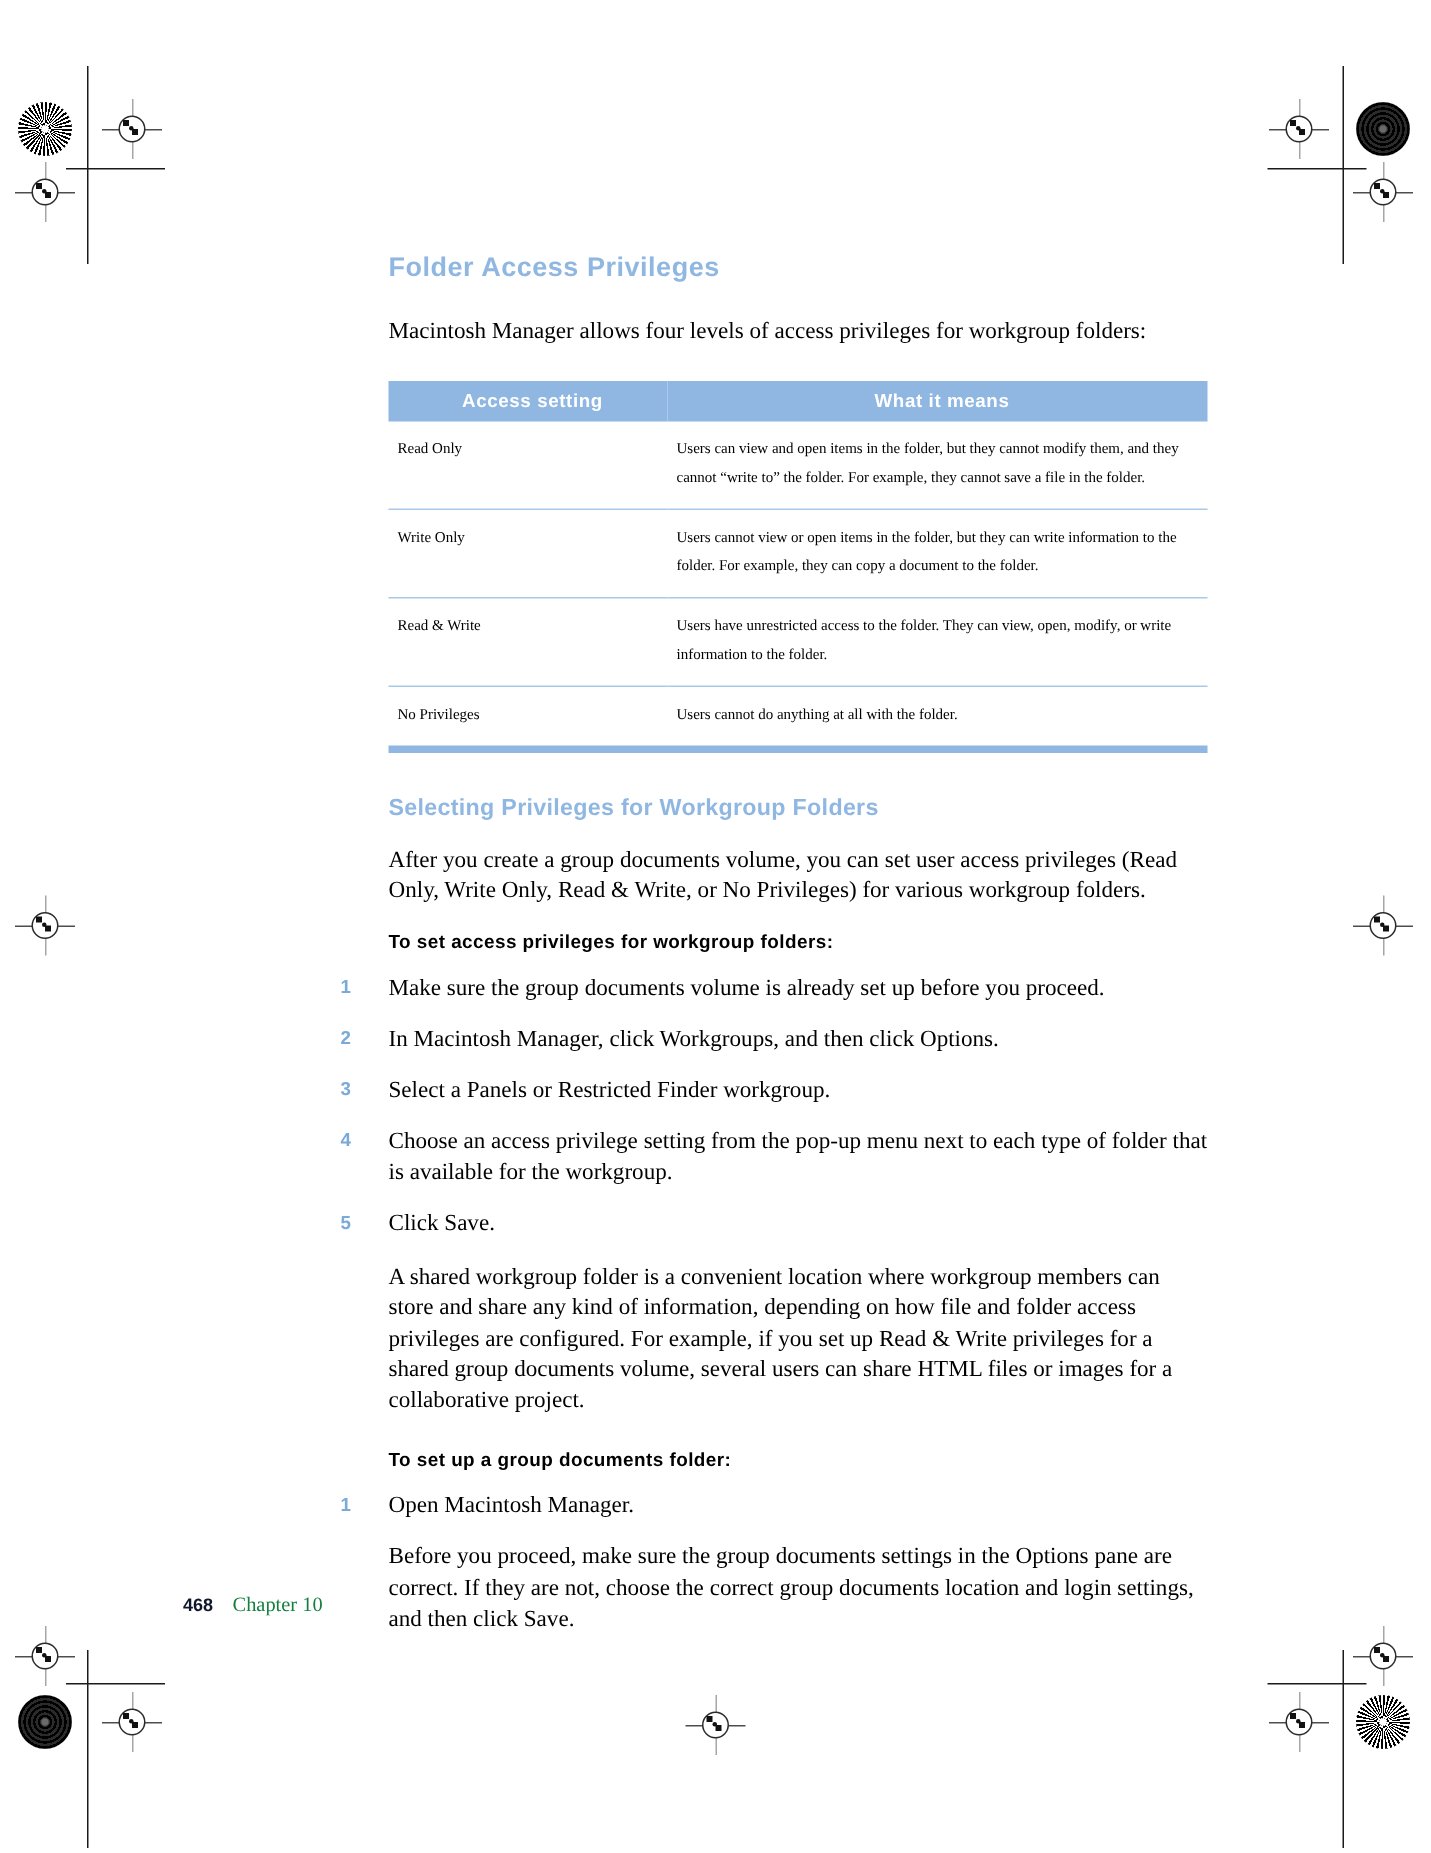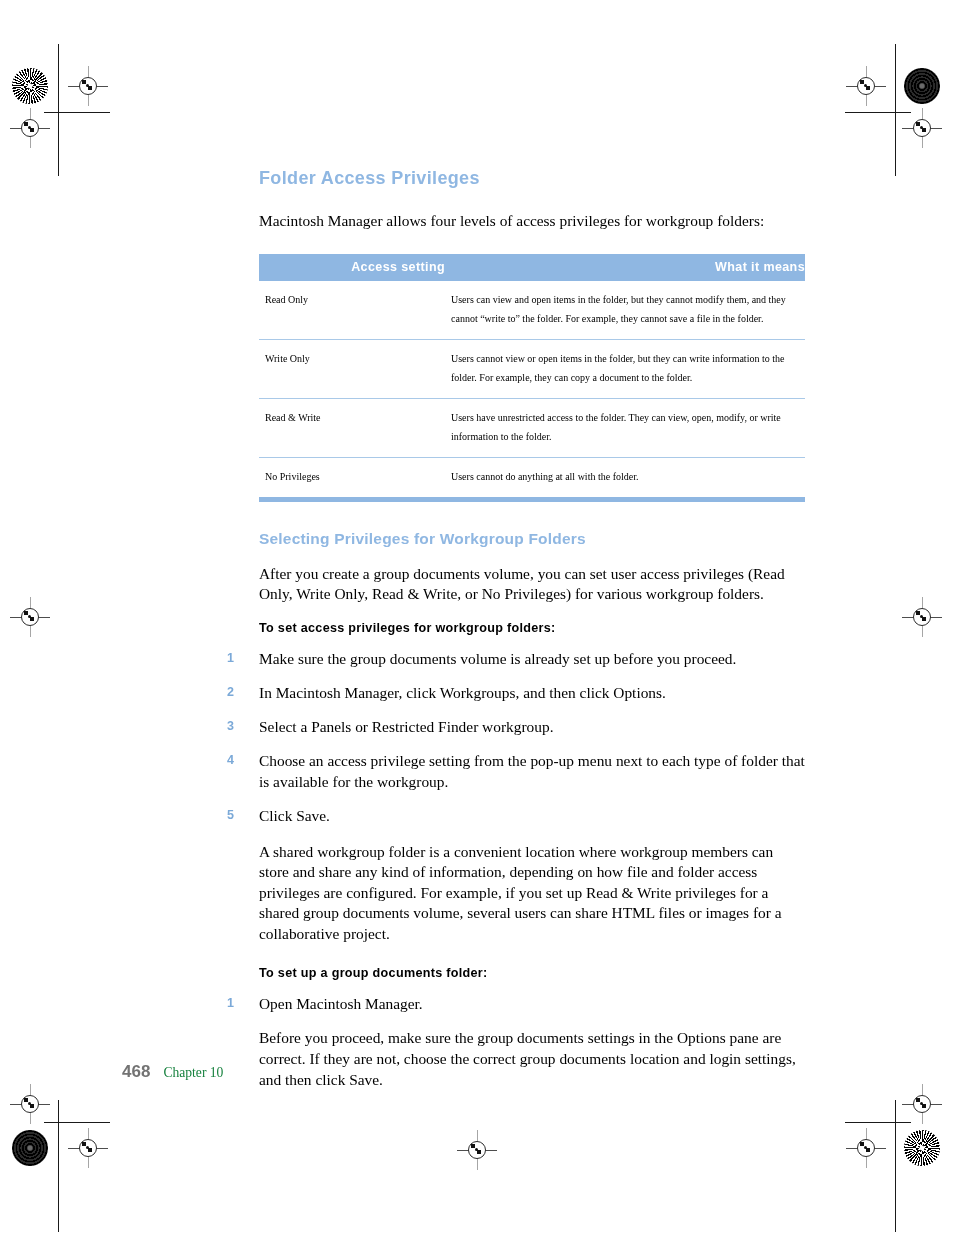--- a/index.html
+++ b/index.html
@@ -97,21 +97,21 @@
     border-collapse: collapse;
     margin: 0;
   }
   table.privtable thead th {
     background: #8fb7e2;
     color: #ffffff;
     font-family: "Liberation Sans", sans-serif;
     font-weight: bold;
     font-size: 12.5px;
     letter-spacing: 0.4px;
-    text-align: right;
+    text-align: center;
     padding: 6px 0 7px 6px;
     vertical-align: middle;
   }
   table.privtable tbody td {
     font-size: 10px;
     line-height: 19.6px;
     vertical-align: top;
     padding: 9px 8px 10px 6px;
     border-bottom: 1px solid #a9c9e8;
   }
@@ -169,22 +169,22 @@
     position: absolute;
     left: 122px;
     top: 1062px;
     display: flex;
     align-items: baseline;
     gap: 13px;
   }
   .footer .pageno {
     font-family: "Liberation Sans", sans-serif;
     font-weight: bold;
-    font-size: 17px;
-    color: #737373;
+    font-size: 12px;
+    color: #0f172a;
   }
   .footer .chap {
     font-size: 13.6px;
     color: #15803d;
   }
 </style>
 </head>
 <body>
 
 <div class="marks">

